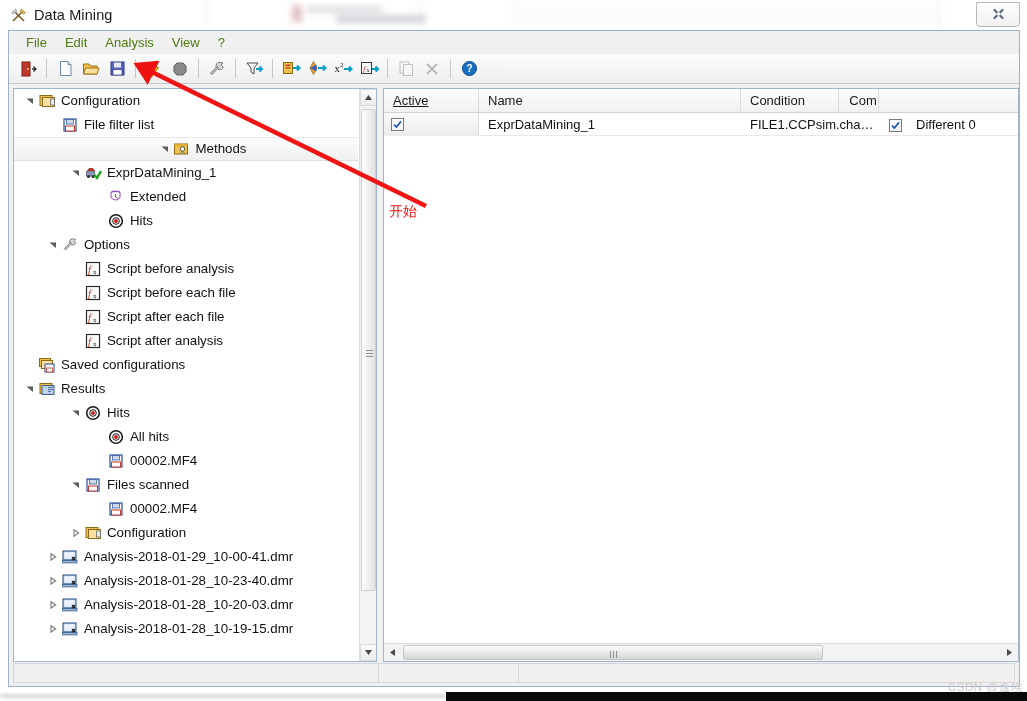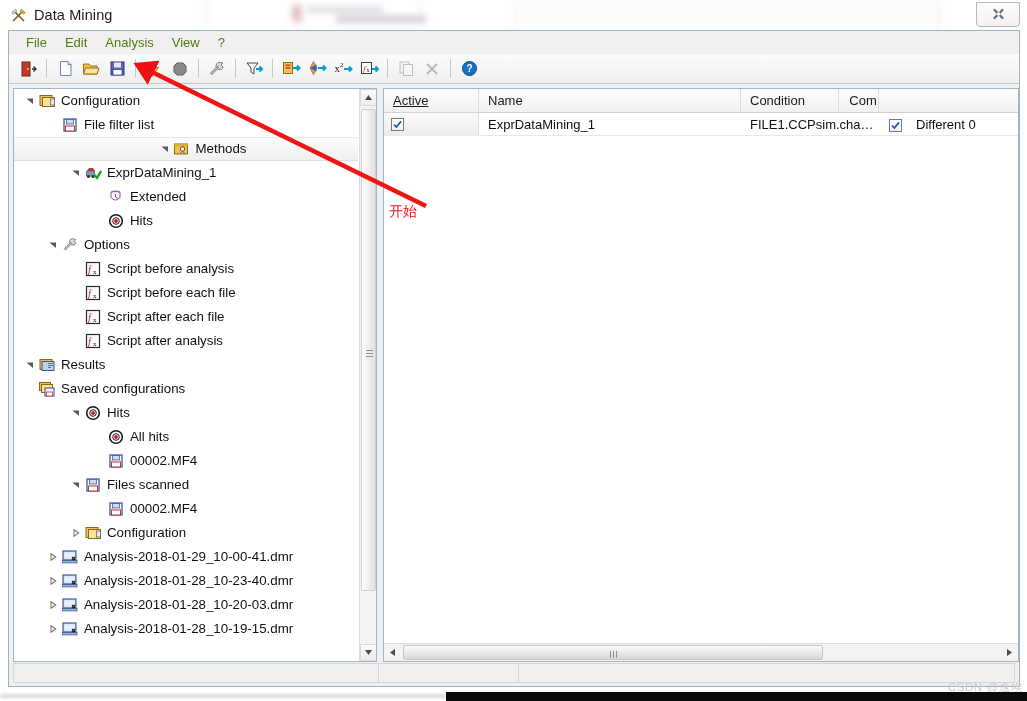--- a/index.html
+++ b/index.html
@@ -603,46 +603,46 @@
               <svg width="17" height="16" viewBox="0 0 17 16">
                 <rect x="1.5" y="1.5" width="13" height="13" fill="#fdfdfd" stroke="#2a2a2a" stroke-width="1.2"></rect>
                 <text x="3" y="12" font-family="Liberation Serif, serif" font-style="italic" font-size="11" fill="#c0392b">f</text>
                 <text x="8" y="12.5" font-family="Liberation Serif, serif" font-size="7" fill="#1a1a1a">x</text>
               </svg>
             </span>
             <span class="tree-label">Script after analysis</span>
           </div>
           <div class="tree-row">
             <span style="display:inline-block;width:8px"></span>
-            <span class="twisty">
-              <svg width="8" height="8" viewBox="0 0 8 8">
-                <path d="M0.5 1.5 L7 1.5 L7 7 Z" fill="#5a5a5a"></path>
-              </svg>
-            </span>
-            <span class="tree-icon">
-              <svg width="17" height="16" viewBox="0 0 17 16">
-                <rect x="1" y="2.5" width="12" height="10" fill="#f2c14e" stroke="#8a6a14" stroke-width="1"></rect>
-                <rect x="3" y="4.5" width="12" height="9" fill="#bcd2ef" stroke="#3a5a8a" stroke-width="1"></rect>
-                <path d="M9 6.5 h5 M9 8.5 h5 M9 10.5 h3" stroke="#3a5a8a" stroke-width=".8"></path>
-              </svg>
-            </span>
-            <span class="tree-label">Results</span>
-          </div>
-          <div class="tree-row">
-            <span style="display:inline-block;width:8px"></span>
             <span class="twisty"></span>
             <span class="tree-icon">
               <svg width="17" height="16" viewBox="0 0 17 16">
                 <rect x="0.5" y="1.5" width="11" height="8" fill="#f2c14e" stroke="#8a6a14" stroke-width="1"></rect>
                 <rect x="2.5" y="3.5" width="11" height="8" fill="#fbe0a0" stroke="#8a6a14" stroke-width="1"></rect>
                 <rect x="6" y="7" width="9" height="8" fill="#fafafa" stroke="#2a4f9e" stroke-width="1"></rect>
                 <rect x="7.5" y="11" width="6" height="4" fill="#ffffff" stroke="#c0392b" stroke-width=".8"></rect>
               </svg>
             </span>
             <span class="tree-label">Saved configurations</span>
+          </div>
+          <div class="tree-row">
+            <span style="display:inline-block;width:8px"></span>
+            <span class="twisty">
+              <svg width="8" height="8" viewBox="0 0 8 8">
+                <path d="M0.5 1.5 L7 1.5 L7 7 Z" fill="#5a5a5a"></path>
+              </svg>
+            </span>
+            <span class="tree-icon">
+              <svg width="17" height="16" viewBox="0 0 17 16">
+                <rect x="1" y="2.5" width="12" height="10" fill="#f2c14e" stroke="#8a6a14" stroke-width="1"></rect>
+                <rect x="3" y="4.5" width="12" height="9" fill="#bcd2ef" stroke="#3a5a8a" stroke-width="1"></rect>
+                <path d="M9 6.5 h5 M9 8.5 h5 M9 10.5 h3" stroke="#3a5a8a" stroke-width=".8"></path>
+              </svg>
+            </span>
+            <span class="tree-label">Results</span>
           </div>
           <div class="tree-row">
             <span style="display:inline-block;width:54px"></span>
             <span class="twisty">
               <svg width="8" height="8" viewBox="0 0 8 8">
                 <path d="M0.5 1.5 L7 1.5 L7 7 Z" fill="#5a5a5a"></path>
               </svg>
             </span>
             <span class="tree-icon">
               <svg width="17" height="16" viewBox="0 0 17 16">

